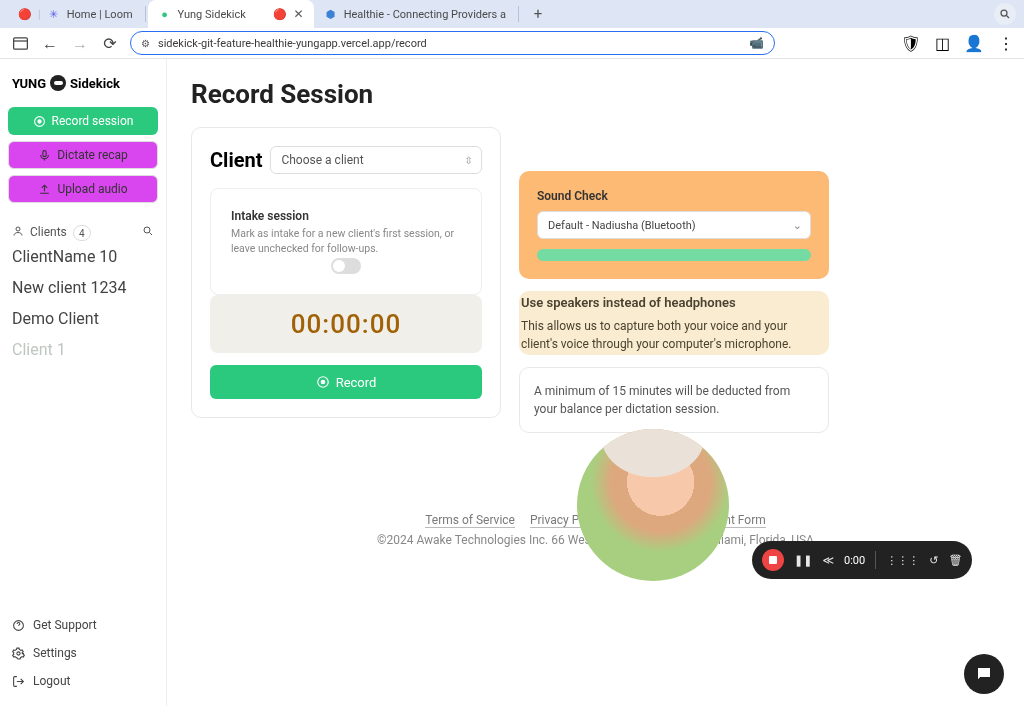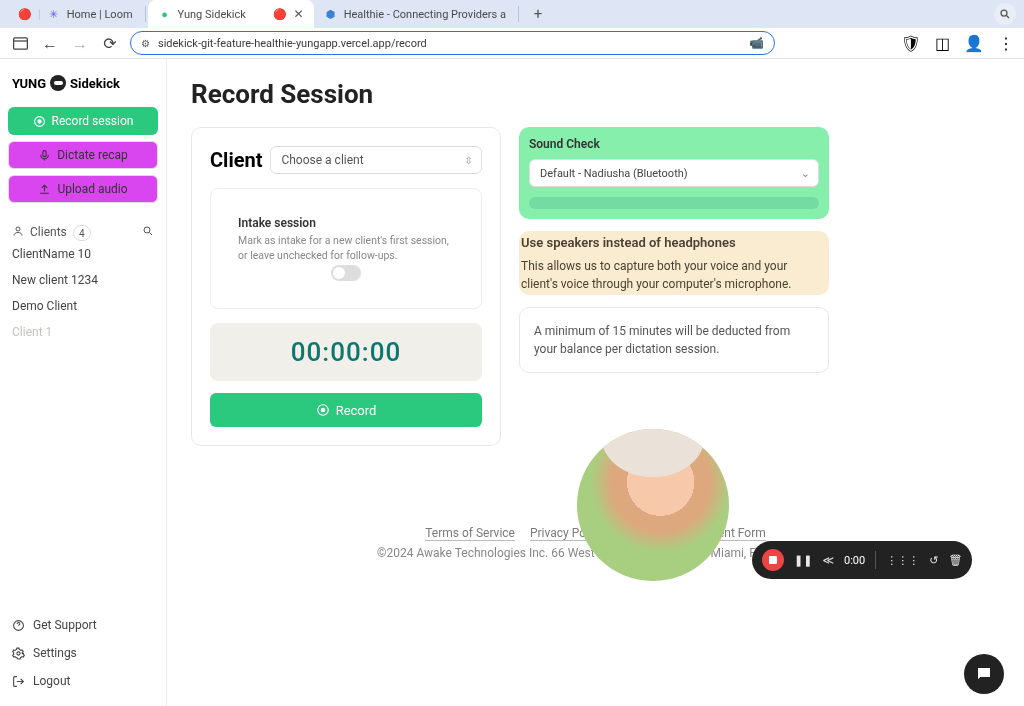--- a/index.html
+++ b/index.html
@@ -26,45 +26,45 @@
 .sidebar { width: 167px; border-right: 1px solid #eee; display: flex; flex-direction: column; padding: 12px 8px; }
 .logo { display: flex; align-items: center; gap: 4px; font-weight: 700; font-size: 13px; padding: 4px; margin-bottom: 12px; }
 .logo-circ { width: 16px; height: 16px; border-radius: 50%; background: #222; display: inline-flex; align-items: center; justify-content: center; }
 .logo-circ::after { content: ""; width: 9px; height: 4px; background: #fff; border-radius: 2px; }
 .side-btn { display: flex; align-items: center; justify-content: center; gap: 6px; height: 28px; border-radius: 6px; font-size: 12px; cursor: pointer; margin-bottom: 6px; border: 1px solid #ddd; background: #d946ef; color: #333; }
 .side-btn.primary { background: #2ac97d; color: #fff; border: none; }
 .side-btn svg { width: 13px; height: 13px; }
 .clients-hdr { display: flex; align-items: flex-start; margin-top: 16px; font-size: 12px; color: #555; padding: 0 4px; }
 .clients-hdr .count { display: inline-flex; align-items: center; justify-content: center; min-width: 18px; height: 16px; border: 1px solid #ddd; border-radius: 8px; font-size: 10px; margin-left: 6px; }
 .clients-hdr .srch { margin-left: auto; cursor: pointer; }
-.client-item { font-size: 12px; color: #444; padding: 6px 4px; cursor: pointer; }
+.client-item { font-size: 16px; color: #444; padding: 6px 4px; cursor: pointer; }
 .client-item.dim { color: #bfc6c0; }
 .sidebar-bottom { margin-top: auto; display: flex; flex-direction: column; gap: 2px; }
 .sb-row { display: flex; align-items: center; gap: 8px; font-size: 12px; color: #444; padding: 6px 4px; cursor: pointer; }
 
 .main { flex: 1; padding: 20px 24px 0; overflow: auto; position: relative; background: #fff; }
 h1 { font-size: 26px; font-weight: 700; color: #222; margin-bottom: 18px; }
 .cols { display: flex; gap: 18px; align-items: flex-start; }
 .card { background: #fff; border: 1px solid #e8e8e8; border-radius: 10px; padding: 18px; }
 .left-card { width: 310px; }
 .right-col { width: 310px; display: flex; flex-direction: column; gap: 12px; }
 .client-row { display: flex; align-items: center; gap: 8px; margin-bottom: 14px; }
 .client-row label { font-weight: 700; font-size: 20px; }
 .choose { flex: 1; height: 28px; border: 1px solid #ddd; border-radius: 6px; display: flex; align-items: center; padding: 0 10px; font-size: 12px; color: #555; position: relative; cursor: pointer; }
 .choose::after { content: "⇳"; position: absolute; right: 8px; font-size: 10px; color: #999; }
-.intake { border: 1px solid #eee; border-radius: 8px; padding: 27px; margin-bottom: 14px; }
+.intake { border: 1px solid #eee; border-radius: 8px; padding: 20px; }
 .intake .ttl { font-size: 12px; font-weight: 600; color: #333; margin-bottom: 4px; }
 .intake-row { display: flex; align-items: center; flex-direction: column; }
 .intake .desc { font-size: 10.5px; color: #888; line-height: 1.4; flex: 1; }
 .toggle { width: 30px; height: 16px; background: #ddd; border-radius: 9px; position: relative; cursor: pointer; flex-shrink: 0; margin-top: 2px; }
 .toggle::after { content: ""; position: absolute; width: 12px; height: 12px; background: #fff; border-radius: 50%; top: 2px; left: 2px; }
-.timer { background: #f0efe9; border-radius: 8px; text-align: center; padding: 14px 0; font-size: 26px; font-weight: 500; letter-spacing: 1px; color: #0f766e; margin-bottom: 12px; }
+.timer { background: #f0efe9; border-radius: 8px; text-align: center; padding: 14px 0; font-size: 26px; font-weight: 500; letter-spacing: 1px; color: #a16207; margin-bottom: 12px; }
 .rec-btn { width: 100%; height: 34px; background: #2ac97d; color: #fff; border: none; border-radius: 6px; font-size: 13px; cursor: pointer; display: flex; align-items: center; justify-content: center; gap: 6px; }
 
-.sound-card { background: #86efac; border-radius: 10px; padding: 10px; }
+.sound-card { background: #fdba74; border-radius: 10px; padding: 18px; margin-top: 44px; }
 .sound-card .lbl { font-size: 12px; font-weight: 600; color: #333; margin-bottom: 8px; }
 .sound-sel { background: #fff; border: 1px solid #ddd; border-radius: 6px; height: 28px; display: flex; align-items: center; padding: 0 10px; font-size: 11px; color: #444; position: relative; cursor: pointer; margin-bottom: 10px; }
 .sound-sel::after { content: "⌄"; position: absolute; right: 8px; color: #888; }
 .sound-bar { height: 12px; background: #74dba3; border-radius: 6px; }
 .warn-card { background: #faecd0; border-radius: 10px; padding: 2px; font-size: 12px; color: #4a4231; line-height: 1.5; }
 .warn-card .ttl { font-weight: 600; font-size: 13px; margin-bottom: 4px; }
 .info-card { border: 1px solid #e8e8e8; border-radius: 10px; padding: 14px; font-size: 12px; color: #555; line-height: 1.5; }
 
 .cam-bubble { position: absolute; width: 152px; height: 152px; border-radius: 50%; top: 370px; left: 410px; overflow: hidden; background: radial-gradient(circle at 55% 35%, #f7c9aa 0 26%, #dda87e 26% 38%, #a8cf7f 54% 100%); }
 .cam-bubble::before { content:""; position:absolute; inset:0; background: radial-gradient(ellipse 70% 55% at 50% 5%, #eae2d8 0 48%, transparent 49%); }

